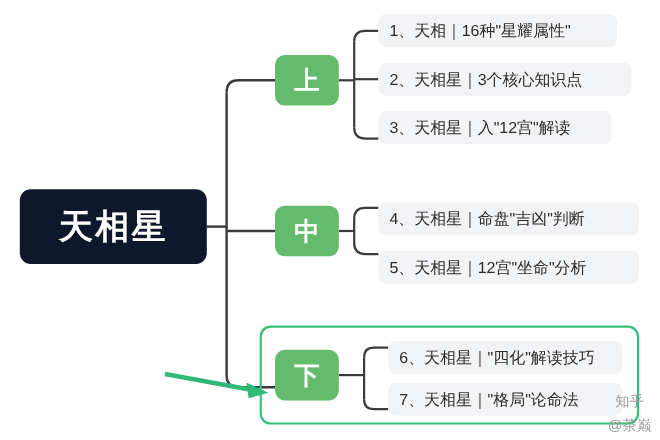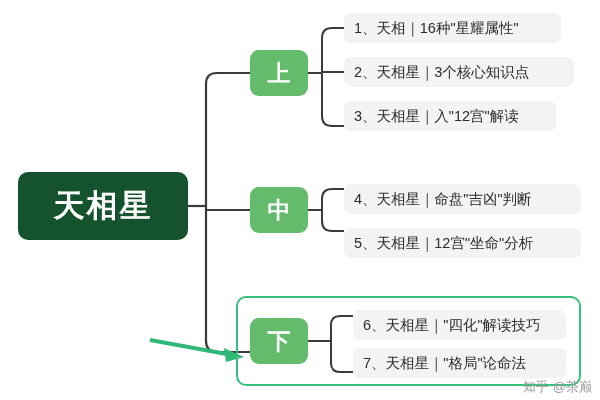--- a/index.html
+++ b/index.html
@@ -33,21 +33,21 @@
     align-items: center;
     justify-content: center;
     text-align: center;
   }
   
   .root {
     left: 18px;
     top: 172px;
     width: 170px;
     height: 68px;
-    background: #14532d;
+    background: #0f172a;
     border-radius: 10px;
     color: #ffffff;
     font-size: 31px;
     font-weight: bold;
     letter-spacing: 2px;
   }
   
   .mid {
     width: 58px;
     height: 46px;
@@ -96,20 +96,21 @@
   
   .watermark {
     position: absolute;
     right: 8px;
     bottom: 4px;
     font-size: 13px;
     color: #9a9a9a;
     display: flex;
     align-items: center;
     gap: 4px;
+    flex-direction: column;
   }
   .wm-logo {
     display: inline-block;
     font-size: 13px;
     color: #9a9a9a;
   }
 </style>
 </head>
 <body>
 

